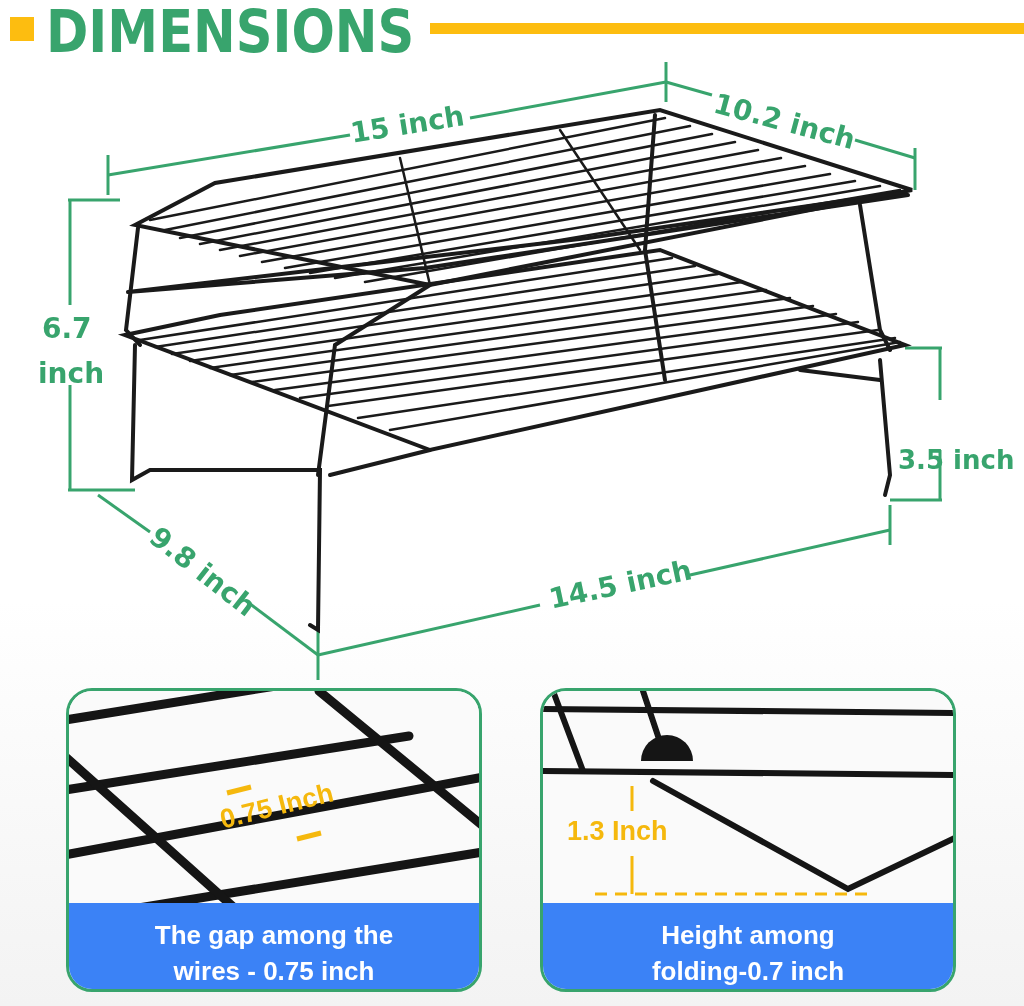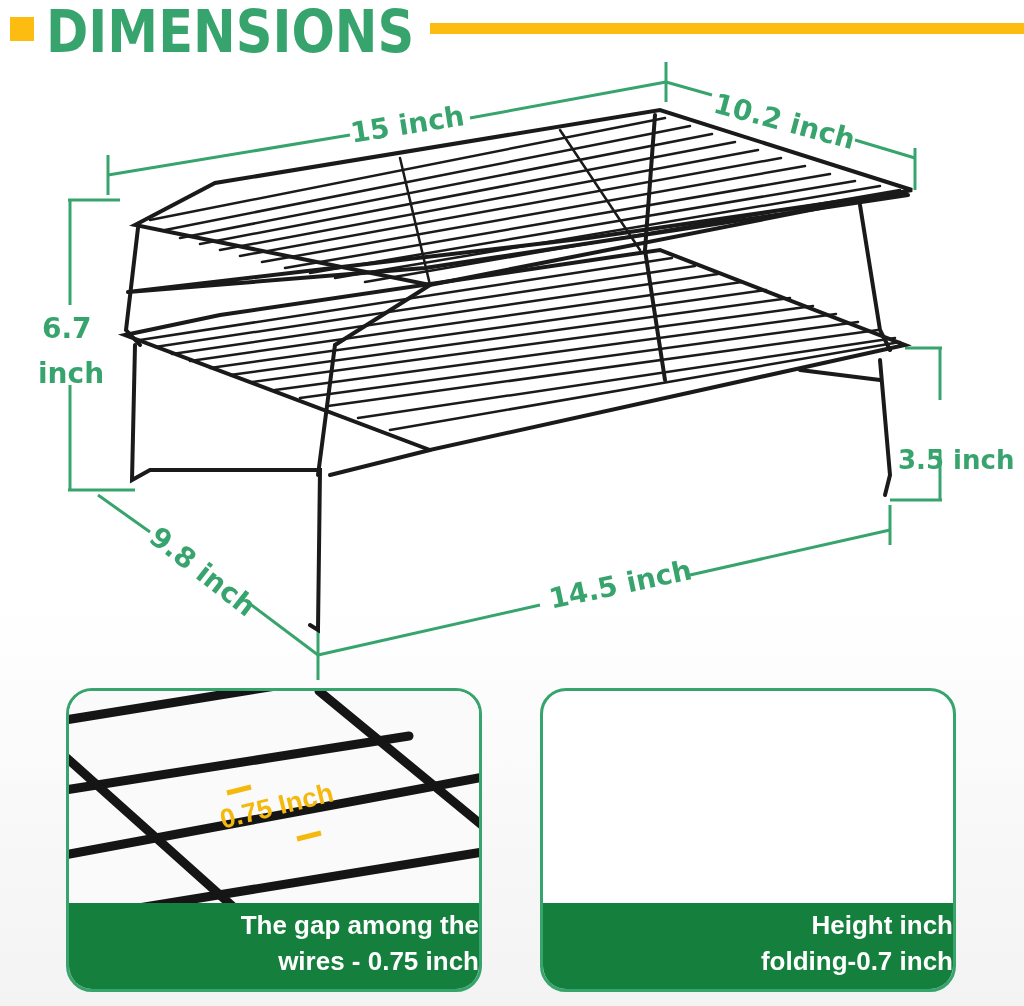--- a/index.html
+++ b/index.html
@@ -27,23 +27,23 @@
   }
   svg.main { position: absolute; left: 0; top: 0; }
 
   .card {
     position: absolute; top: 688px; width: 416px; height: 304px;
     border: 3px solid #38a46d; border-radius: 26px; overflow: hidden; background: #fff;
     box-sizing: border-box;
   }
   .card .photo { position: absolute; left: 0; top: 0; width: 100%; height: 218px; background: #fafafa; }
   .card .caption {
-    position: absolute; left: 0; bottom: 0; width: 100%; height: 86px; background: #15803d;
-    color: #fff; font-weight: bold; font-size: 26px; text-align: right; line-height: 36px;
-    padding-top: 4px; box-sizing: border-box;
+    position: absolute; left: 0; bottom: 0; width: 100%; height: 86px; background: #3b82f6;
+    color: #fff; font-weight: bold; font-size: 26px; text-align: center; line-height: 36px;
+    padding-top: 14px; box-sizing: border-box;
   }
   .card .yellow-label {
     position: absolute; color: #f5b80d; font-weight: bold; font-size: 27px; white-space: nowrap;
   }
 </style>
 </head>
 <body>
 
 <div class="bg-fade"></div>
 
@@ -159,17 +159,35 @@
     </svg>
     <div class="yellow-label" style="left:150px; top:100px; transform: rotate(-14deg);">0.75 Inch</div>
   </div>
   <div class="caption">
     <div>The gap among the</div>
     <div>wires - 0.75 inch</div>
   </div>
 </div>
 
 <div class="card" style="left:540px;">
+  <div class="photo">
+    <svg width="416" height="218" viewBox="0 0 416 218">
+      <g stroke="#151515" stroke-width="6" stroke-linecap="round" fill="none">
+        <line x1="0" y1="18" x2="416" y2="22"></line>
+        <line x1="0" y1="80" x2="416" y2="84"></line>
+        <line x1="10" y1="0" x2="40" y2="80"></line>
+        <line x1="100" y1="0" x2="120" y2="60"></line>
+        <path d="M 110 90 L 305 198 L 416 145"></path>
+      </g>
+      <path d="M 98 70 A 22 22 0 0 1 150 70 Z" fill="#151515"></path>
+      <g stroke="#f5b80d" stroke-width="3" fill="none">
+        <line x1="89" y1="95" x2="89" y2="120"></line>
+        <line x1="89" y1="165" x2="89" y2="203"></line>
+        <line x1="52" y1="203" x2="325" y2="203" stroke-dasharray="12,8"></line>
+      </g>
+    </svg>
+    <div class="yellow-label" style="left:24px; top:125px;">1.3 Inch</div>
+  </div>
   <div class="caption">
-    <div>Height inch</div>
+    <div>Height among</div>
     <div>folding-0.7 inch</div>
   </div>
 </div>
 
 </body></html>

